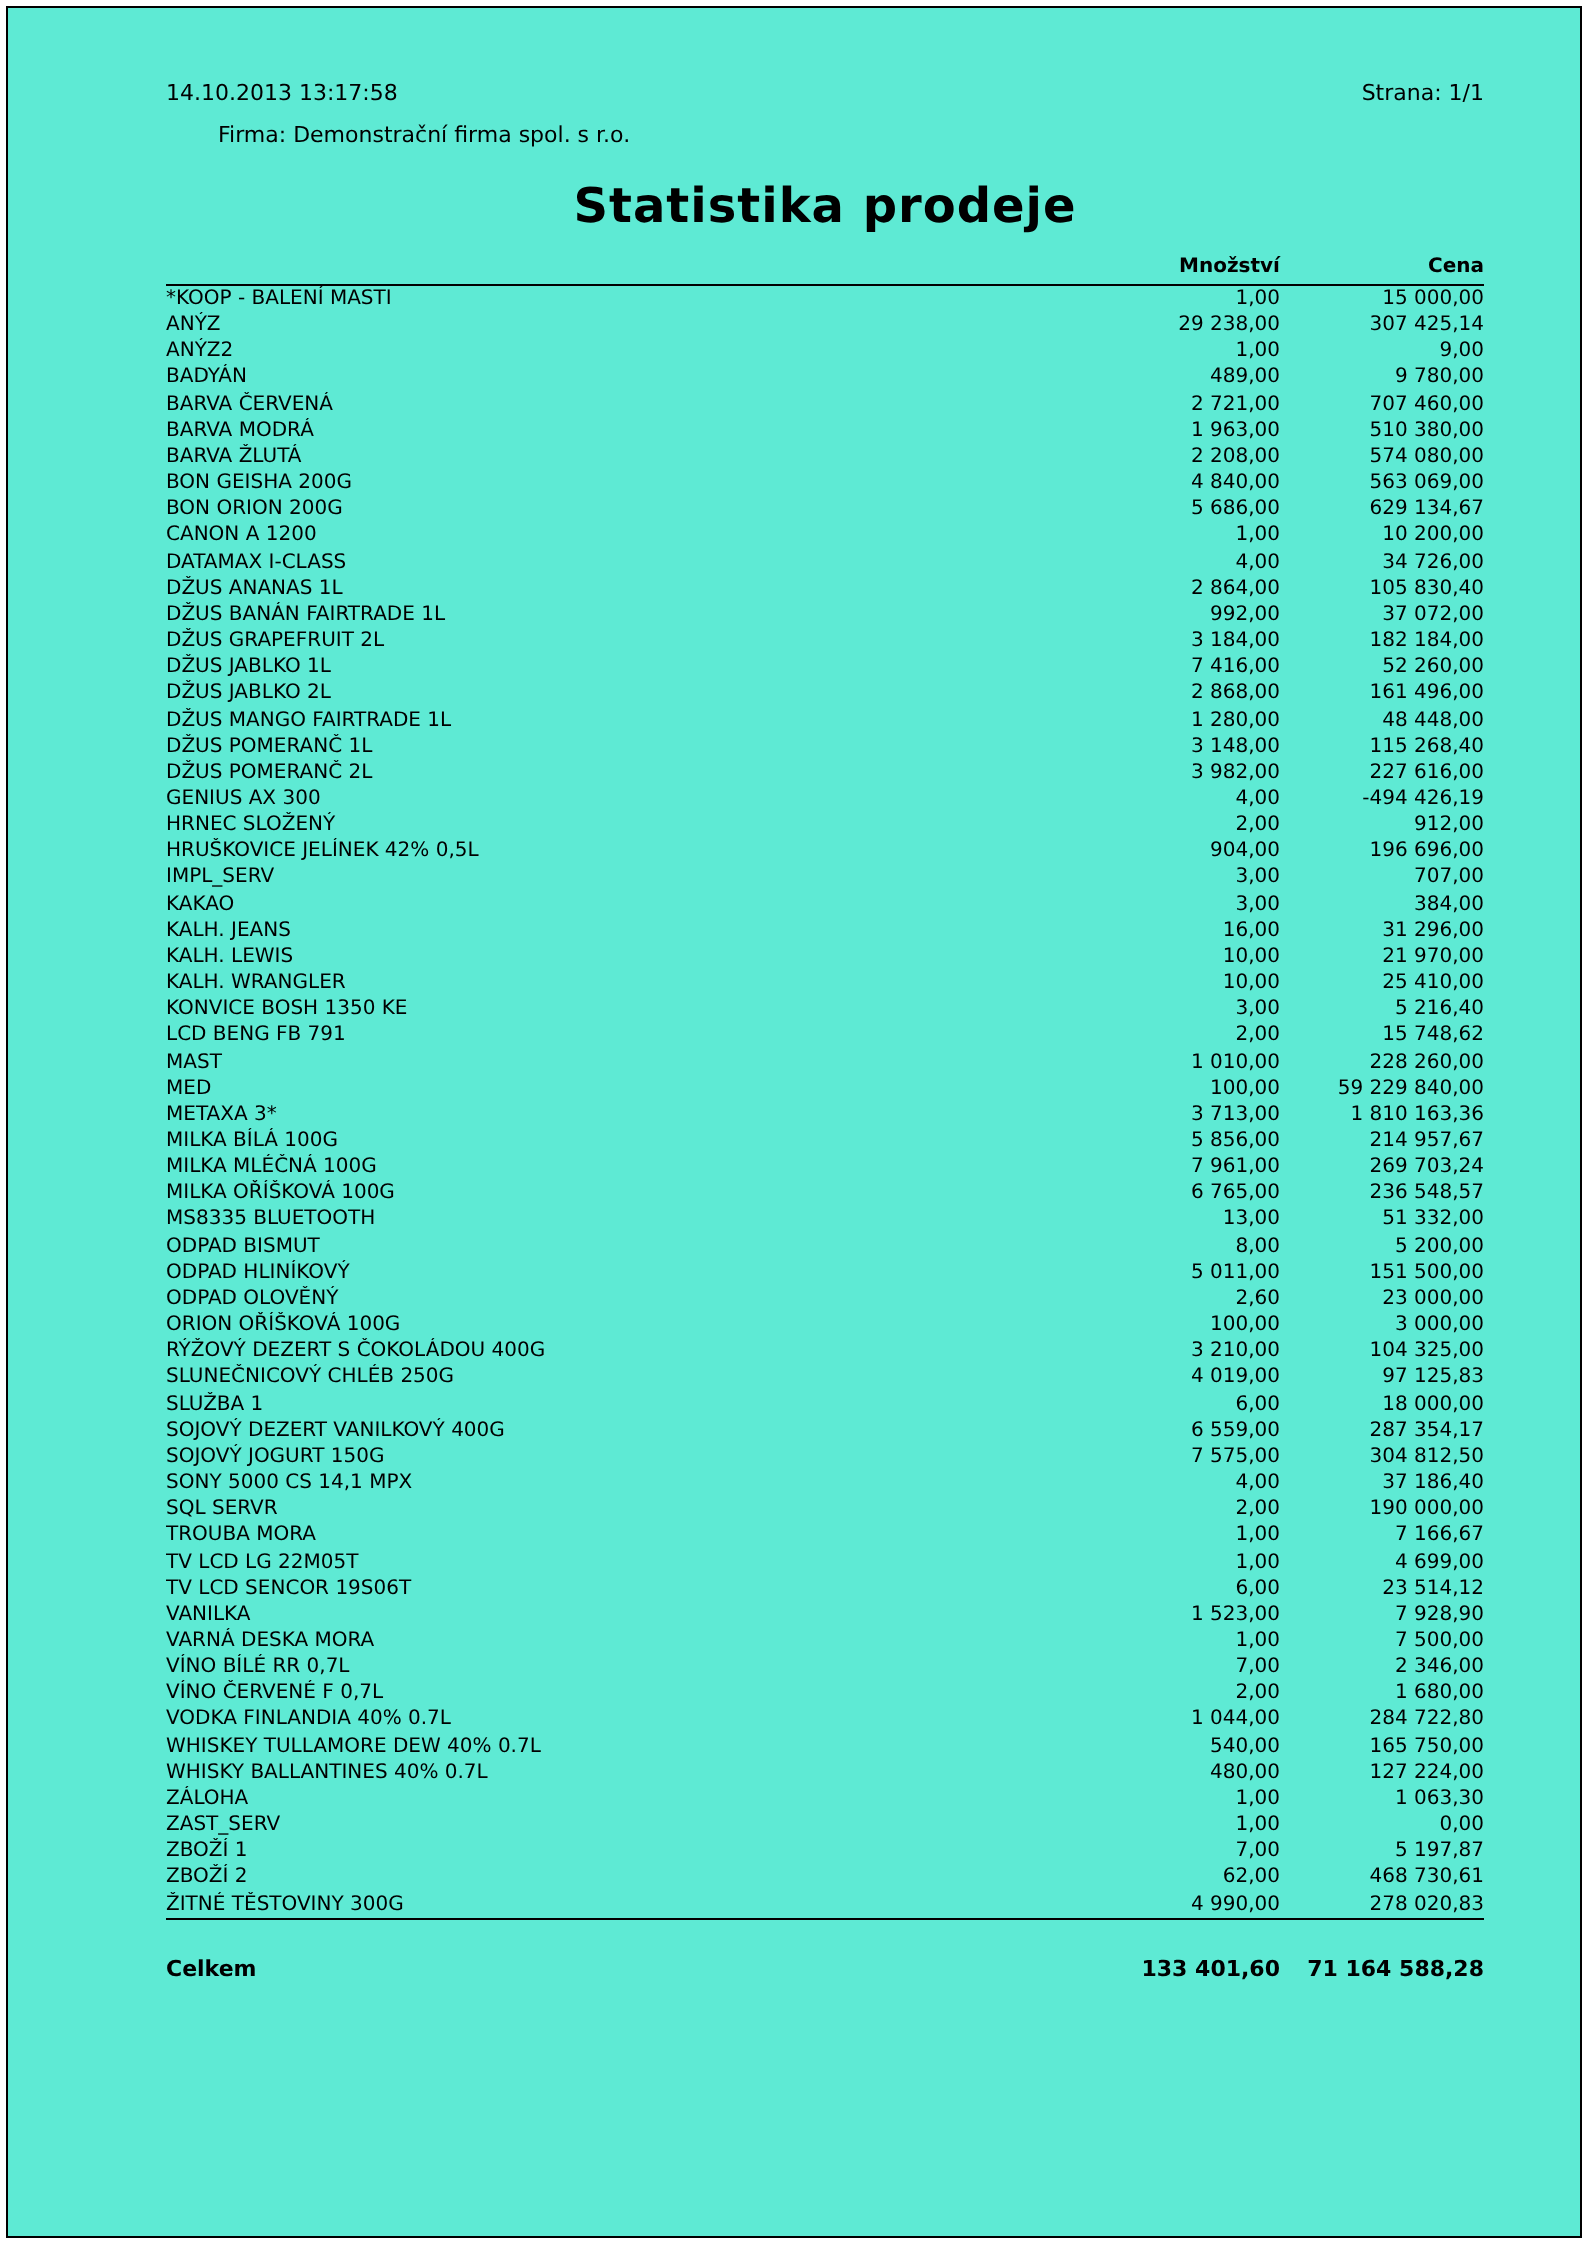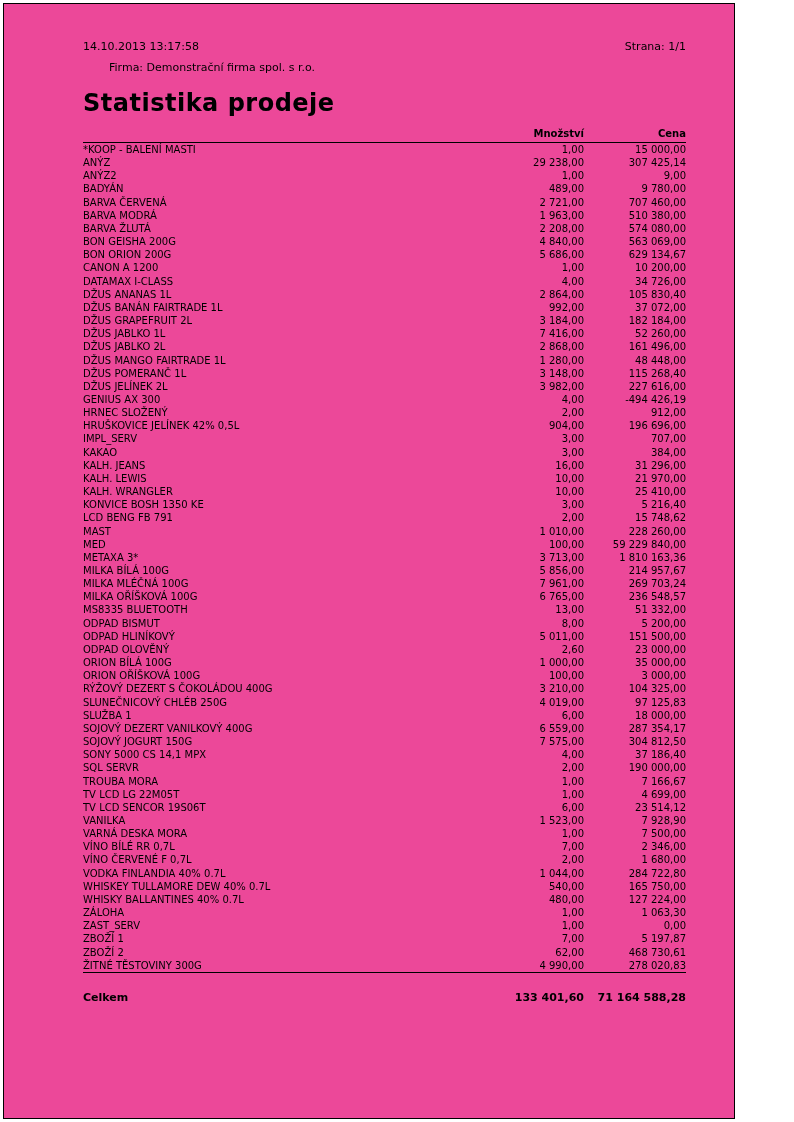--- a/index.html
+++ b/index.html
@@ -3,45 +3,45 @@
 <meta charset="utf-8">
 <style>
   * { margin: 0; padding: 0; box-sizing: border-box; }
   html, body {
     width: 794px; height: 1122px;
     background: #ffffff;
     font-family: "DejaVu Sans", "Liberation Sans", sans-serif;
     color: #000000;
   }
   .page {
-    width: 732px; height: 1116px;
+    width: 788px; height: 1116px;
     margin: 3px;
     border: 1px solid #000000;
-    background: #ec4899;
+    background: #5eead4;
     overflow: hidden;
   }
   .content {
     padding: 36px 48px 0 79px;
   }
   .meta-row {
     display: flex;
     justify-content: space-between;
     font-size: 11px;
     line-height: 13px;
   }
   .company {
     font-size: 11px;
     line-height: 13px;
     margin-top: 8px;
     margin-left: 26px;
   }
   .title {
     font-size: 24px;
     font-weight: bold;
-    text-align: left;
+    text-align: center;
     margin-top: 15px;
     line-height: 28px;
     letter-spacing: 0.5px;
   }
   .report-table { margin-top: 11px; }
   .row {
     display: flex;
     align-items: baseline;
     white-space: nowrap;
   }
@@ -197,21 +197,21 @@
     <span class="col-price">48 448,00</span>
   </div>
 
   <div class="row">
     <span class="col-name">DŽUS POMERANČ 1L</span>
     <span class="col-qty">3 148,00</span>
     <span class="col-price">115 268,40</span>
   </div>
 
   <div class="row">
-    <span class="col-name">DŽUS JELÍNEK 2L</span>
+    <span class="col-name">DŽUS POMERANČ 2L</span>
     <span class="col-qty">3 982,00</span>
     <span class="col-price">227 616,00</span>
   </div>
 
   <div class="row">
     <span class="col-name">GENIUS AX 300</span>
     <span class="col-qty">4,00</span>
     <span class="col-price">-494 426,19</span>
   </div>
 
@@ -323,25 +323,20 @@
     <span class="col-qty">5 011,00</span>
     <span class="col-price">151 500,00</span>
   </div>
 
   <div class="row">
     <span class="col-name">ODPAD OLOVĚNÝ</span>
     <span class="col-qty">2,60</span>
     <span class="col-price">23 000,00</span>
   </div>
 
-  <div class="row">
-    <span class="col-name">ORION BÍLÁ 100G</span>
-    <span class="col-qty">1 000,00</span>
-    <span class="col-price">35 000,00</span>
-  </div>
 
   <div class="row">
     <span class="col-name">ORION OŘÍŠKOVÁ 100G</span>
     <span class="col-qty">100,00</span>
     <span class="col-price">3 000,00</span>
   </div>
 
   <div class="row">
     <span class="col-name">RÝŽOVÝ DEZERT S ČOKOLÁDOU 400G</span>
     <span class="col-qty">3 210,00</span>

